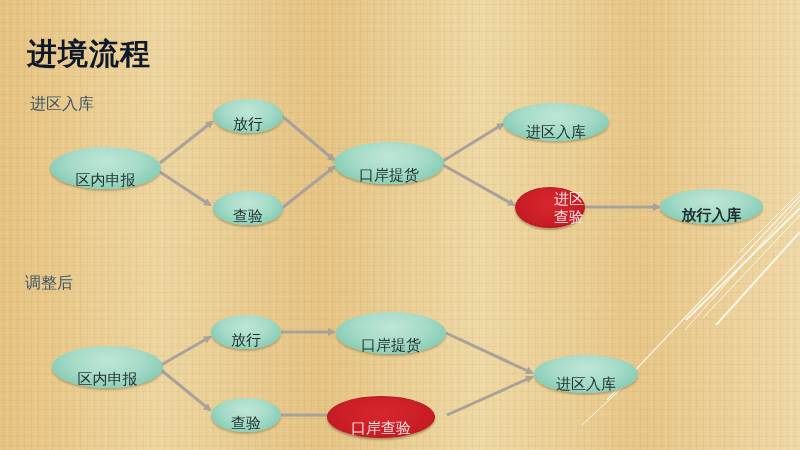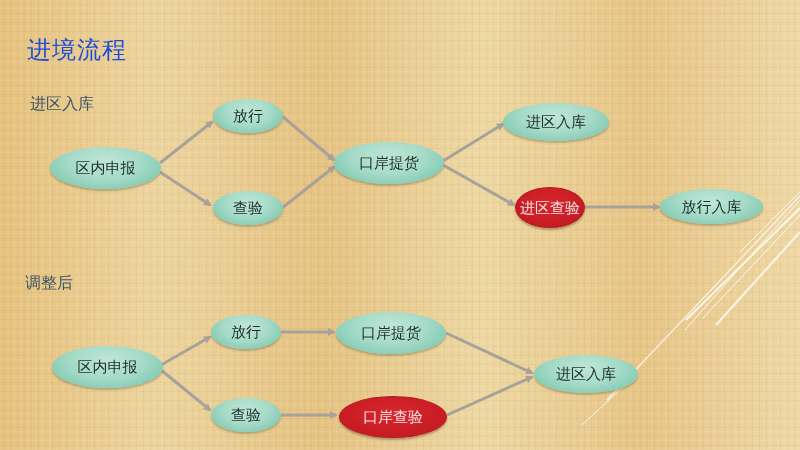--- a/index.html
+++ b/index.html
@@ -6,30 +6,30 @@
   body {
     width:800px; height:450px; overflow:hidden; position:relative;
     font-family: "DejaVu Sans", "Liberation Sans", sans-serif;
     background-color:#e8c98a;
     background-image:
       repeating-linear-gradient(90deg, rgba(255,255,255,0.07) 0px, rgba(255,255,255,0.07) 1px, rgba(0,0,0,0) 1px, rgba(0,0,0,0) 3px, rgba(120,80,20,0.05) 3px, rgba(120,80,20,0.05) 4px, rgba(0,0,0,0) 4px, rgba(0,0,0,0) 7px),
       repeating-linear-gradient(0deg, rgba(255,255,255,0.06) 0px, rgba(255,255,255,0.06) 1px, rgba(0,0,0,0) 1px, rgba(0,0,0,0) 4px, rgba(120,80,20,0.05) 4px, rgba(120,80,20,0.05) 5px, rgba(0,0,0,0) 5px, rgba(0,0,0,0) 9px),
       linear-gradient(90deg, #e6c27f 0%, #edd59f 20%, #e5c383 40%, #eed8a3 60%, #e7c687 80%, #efd8a6 100%);
   }
   .title {
-    position:absolute; left:27px; top:34px; font-size:24px; color:#1d4ed8;
-    letter-spacing:1px; font-weight:normal;
+    position:absolute; left:27px; top:34px; font-size:30px; color:#0f172a;
+    letter-spacing:1px; font-weight:bold;
   }
   .section-label {
     position:absolute; font-size:16px; color:#3c5668;
   }
   svg.edges { position:absolute; left:0; top:0; }
   .node {
     position:absolute; border-radius:50%;
-    display:flex; align-items:center; justify-content:center;
+    display:flex; align-items:flex-end; justify-content:center;
     font-size:15px; color:#1f2f2f; text-align:center; line-height:18px;
     box-sizing:border-box;
   }
   .node.teal {
     background: radial-gradient(ellipse at 50% 35%, #bfe6d6 0%, #a6dbc8 45%, #7ec8b0 85%, #6dbfa5 100%);
     box-shadow: 0 2px 2px rgba(80,90,60,0.35);
   }
   .node.red {
     background: radial-gradient(ellipse at 50% 40%, #d8262d 0%, #c71c24 70%, #a8131a 100%);
     color:#f6e6e6;
@@ -88,38 +88,38 @@
   </div>
 <div class="node teal" style="left:213px; top:191px; width:70px; height:34px;">
     <span>查验</span>
   </div>
 <div class="node teal" style="left:334px; top:142px; width:110px; height:42px;">
     <span>口岸提货</span>
   </div>
 <div class="node teal" style="left:503px; top:103px; width:106px; height:38px;">
     <span>进区入库</span>
   </div>
-<div class="node red" style="left:515px; top:187px; width:70px; height:41px; flex-direction:row;">
+<div class="node red" style="left:515px; top:187px; width:70px; height:41px; flex-direction:column;">
   <span>进区</span>
   <span>查验</span>
 </div>
-<div class="node teal" style="left:660px; top:189px; width:103px; height:35px;">
+<div class="node teal" style="left:660px; top:189px; width:103px; height:35px;font-weight:bold;">
     <span>放行入库</span>
   </div>
 
 <div class="node teal" style="left:52px; top:346px; width:111px; height:42px;">
     <span>区内申报</span>
   </div>
 <div class="node teal" style="left:211px; top:315px; width:70px; height:34px;">
     <span>放行</span>
   </div>
 <div class="node teal" style="left:211px; top:398px; width:70px; height:34px;">
     <span>查验</span>
   </div>
 <div class="node teal" style="left:336px; top:312px; width:110px; height:42px;">
     <span>口岸提货</span>
   </div>
-<div class="node red" style="left:339px; top:396px; width:108px; height:42px;">
+<div class="node red" style="left:327px; top:396px; width:108px; height:42px;">
     <span>口岸查验</span>
   </div>
 <div class="node teal" style="left:534px; top:355px; width:104px; height:38px;">
     <span>进区入库</span>
   </div>
 
 </body></html>

